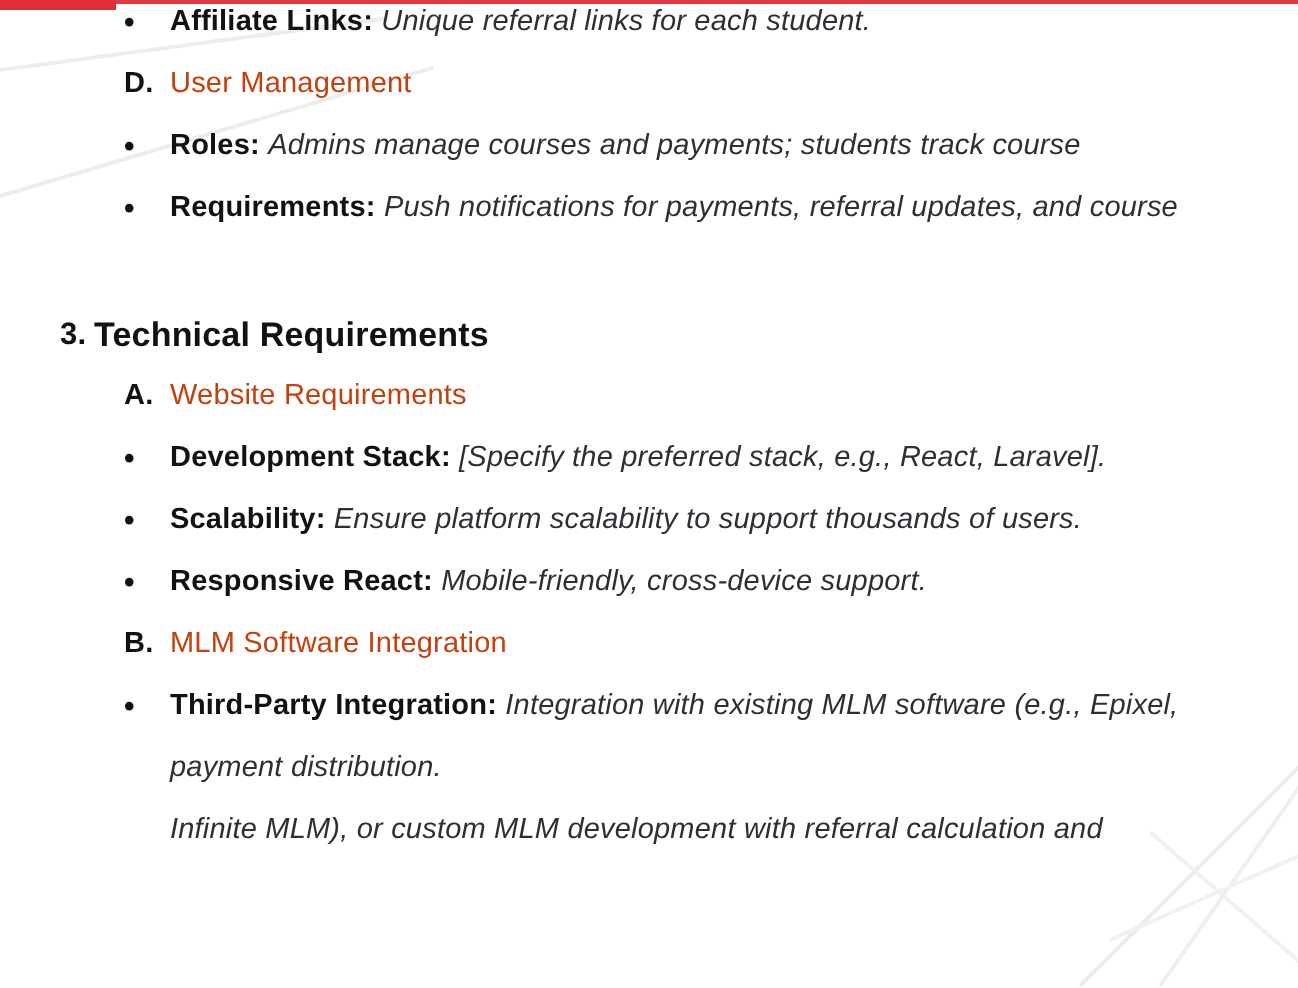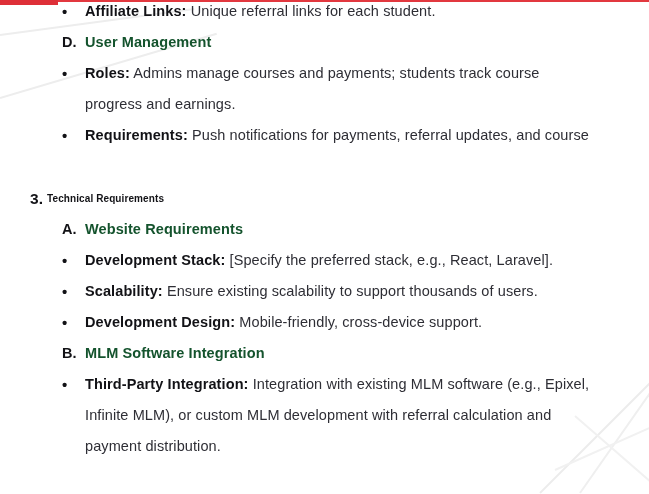--- a/index.html
+++ b/index.html
@@ -21,25 +21,25 @@
   .br2{left:580px;top:492px;width:122px;transform:rotate(-55deg);background:#efefef;}
   .br3{left:555px;top:469px;width:103px;transform:rotate(-24deg);background:#f1f1f1;}
   .br4{left:575px;top:415px;width:99px;transform:rotate(41deg);background:#f1f1f1;}
   
   .content{position:absolute;left:0;top:-4px;width:649px;}
   .row{position:relative;height:31px;line-height:31px;font-size:14.5px;letter-spacing:.1px;white-space:nowrap;}
   .row .marker{position:absolute;left:62px;top:0;font-weight:700;color:#121216;}
   .row .dot{font-size:15px;}
   .row .body{display:block;padding-left:85px;}
   .row b{font-weight:700;color:#121216;text-align:center;}
-  .row .rest{color:#2e2e35;}
+  .row .rest{color:#2e2e35;font-style:italic;}
   .h-num{height:31px;}
   .h-num .marker{left:30px;font-size:15.5px;}
-  .h-num .body{padding-left:47px;font-weight:700;color:#121216;font-size:10px;}
-  .letter .body{font-weight:700;color:#14532d;}
+  .h-num .body{padding-left:47px;font-weight:700;color:#121216;font-size:17px;}
+  .letter .body{font-weight:400;color:#c2410c;}
   .spacer{height:32px;}
 </style>
 </head>
 <body>
 
 <div class="page">
 
   <div class="top-rule"></div>
   <div class="top-rule-thick"></div>
   <div class="decor-line tl1"></div>
@@ -59,23 +59,20 @@
     <div class="row letter">
       <span class="marker">D.</span>
       <span class="body">User Management</span>
     </div>
 
     <div class="row">
       <span class="marker dot">•</span>
       <span class="body"><b>Roles:</b> <span class="rest">Admins manage courses and payments; students track course</span></span>
     </div>
 
-    <div class="row">
-      <span class="body rest">progress and earnings.</span>
-    </div>
 
     <div class="row">
       <span class="marker dot">•</span>
       <span class="body"><b>Requirements:</b> <span class="rest">Push notifications for payments, referral updates, and course</span></span>
     </div>
 
 
     <div class="spacer"></div>
 
     <div class="row h-num">
@@ -88,40 +85,40 @@
       <span class="body">Website Requirements</span>
     </div>
 
     <div class="row">
       <span class="marker dot">•</span>
       <span class="body"><b>Development Stack:</b> <span class="rest">[Specify the preferred stack, e.g., React, Laravel].</span></span>
     </div>
 
     <div class="row">
       <span class="marker dot">•</span>
-      <span class="body"><b>Scalability:</b> <span class="rest">Ensure existing scalability to support thousands of users.</span></span>
+      <span class="body"><b>Scalability:</b> <span class="rest">Ensure platform scalability to support thousands of users.</span></span>
     </div>
 
     <div class="row">
       <span class="marker dot">•</span>
-      <span class="body"><b>Development Design:</b> <span class="rest">Mobile-friendly, cross-device support.</span></span>
+      <span class="body"><b>Responsive React:</b> <span class="rest">Mobile-friendly, cross-device support.</span></span>
     </div>
 
     <div class="row letter">
       <span class="marker">B.</span>
       <span class="body">MLM Software Integration</span>
     </div>
 
     <div class="row">
       <span class="marker dot">•</span>
       <span class="body"><b>Third-Party Integration:</b> <span class="rest">Integration with existing MLM software (e.g., Epixel,</span></span>
     </div>
 
     <div class="row">
-      <span class="body rest">Infinite MLM), or custom MLM development with referral calculation and</span>
+      <span class="body rest">payment distribution.</span>
     </div>
 
     <div class="row">
-      <span class="body rest">payment distribution.</span>
+      <span class="body rest">Infinite MLM), or custom MLM development with referral calculation and</span>
     </div>
 
   </div>
 </div>
 
 </body></html>

